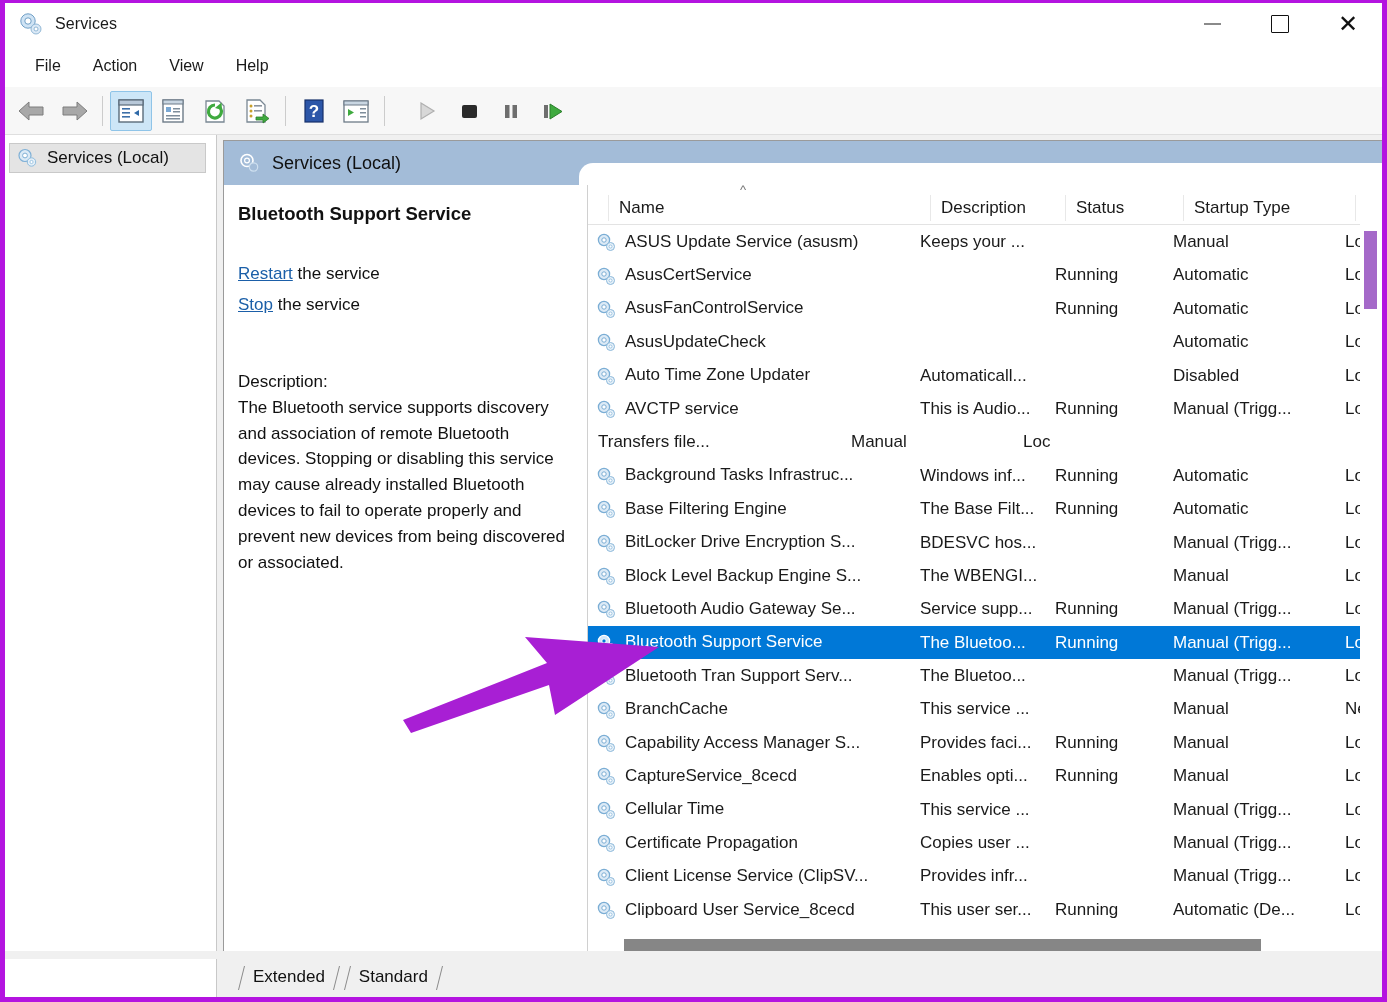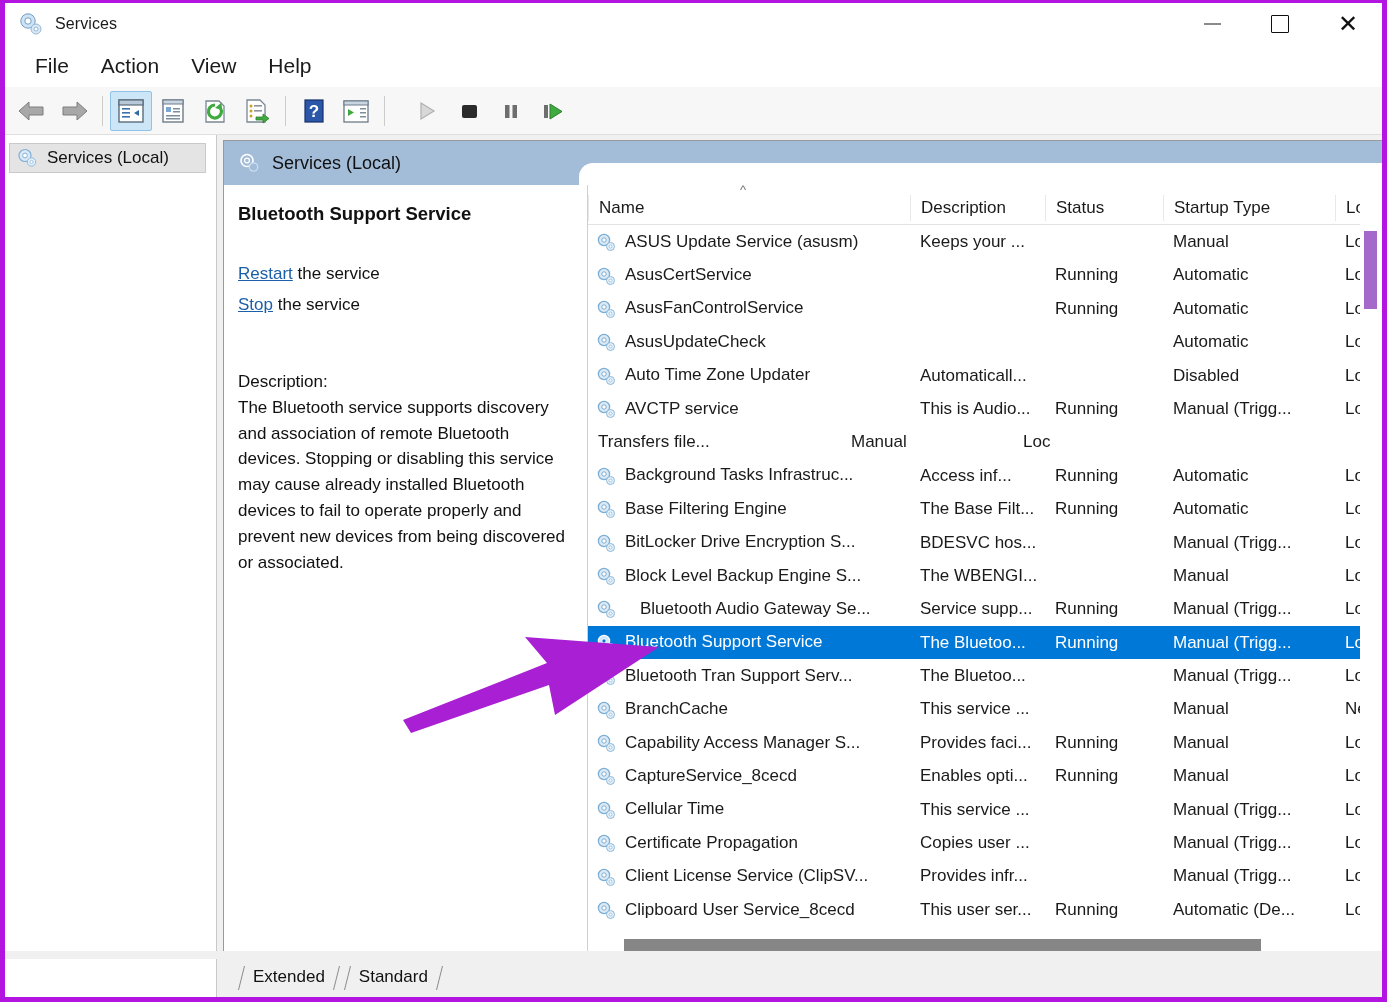--- a/index.html
+++ b/index.html
@@ -81,21 +81,21 @@
     position: absolute;
     left: 0; top: 42px; right: 0;
     height: 42px;
     background: #ffffff;
     display: flex;
     align-items: center;
     padding-left: 14px;
     box-sizing: border-box;
   }
   .menu-item {
-    font-size: 21px;
+    font-size: 16px;
     color: #1a1a1a;
     padding: 4px 16px;
     border-radius: 2px;
   }
 
   
   .toolbar {
     position: absolute;
     left: 0; top: 84px; right: 0;
     height: 48px;
@@ -282,21 +282,21 @@
     color: #1a1a1a;
     padding-left: 10px;
     box-sizing: border-box;
     border-left: 1px solid #e8e8e8;
     white-space: nowrap;
     overflow: hidden;
     height: 26px;
     line-height: 26px;
   }
   .col:first-child { border-left: none; }
-  .c-name   { width: 322px; flex:none; }
+  .c-name   { width: 322px; flex:none;margin-left:20px; }
   .c-desc   { width: 135px; flex:none; }
   .c-status { width: 118px; flex:none; }
   .c-start  { width: 172px; flex:none; }
   .c-logon  { width: 100px; flex:none; }
 
   .sort-mark {
     position: absolute;
     left: 152px;
     top: 0px;
     font-size: 13px;
@@ -727,21 +727,21 @@
                 <div class="row">
                   <div class="cell name" style="width: 322px; flex: 0 0 auto;">
                     <span class="gear-sm"><svg width="21" height="21" viewBox="0 0 21 21">
                         <circle cx="8" cy="8" r="5.6" fill="#dceaf6" stroke="#7aadd4" stroke-width="1.3"></circle>
                         <circle cx="8" cy="8" r="2.2" fill="#ffffff" stroke="#7aadd4" stroke-width="1"></circle>
                         <circle cx="14.5" cy="14.5" r="4" fill="#e6f1f9" stroke="#8cb8da" stroke-width="1"></circle>
                         <circle cx="14.5" cy="14.5" r="1.5" fill="#ffffff" stroke="#8cb8da" stroke-width="0.8"></circle>
                       </svg></span>
                     <span class="cell-name-text">Background Tasks Infrastruc...</span>
                   </div>
-                  <div class="cell" style="width: 135px; flex: 0 0 auto;">Access inf...</div>
+                  <div class="cell" style="width: 135px; flex: 0 0 auto;">Windows inf...</div>
                   <div class="cell" style="width: 118px; flex: 0 0 auto;">Running</div>
                   <div class="cell" style="width: 172px; flex: 0 0 auto;">Automatic</div>
                   <div class="cell" style="width: 100px; flex: 0 0 auto;">Loc</div>
                 </div>
                 <div class="row">
                   <div class="cell name" style="width: 322px; flex: 0 0 auto;">
                     <span class="gear-sm"><svg width="21" height="21" viewBox="0 0 21 21">
                         <circle cx="8" cy="8" r="5.6" fill="#dceaf6" stroke="#7aadd4" stroke-width="1.3"></circle>
                         <circle cx="8" cy="8" r="2.2" fill="#ffffff" stroke="#7aadd4" stroke-width="1"></circle>
                         <circle cx="14.5" cy="14.5" r="4" fill="#e6f1f9" stroke="#8cb8da" stroke-width="1"></circle>
@@ -778,21 +778,21 @@
                         <circle cx="14.5" cy="14.5" r="1.5" fill="#ffffff" stroke="#8cb8da" stroke-width="0.8"></circle>
                       </svg></span>
                     <span class="cell-name-text">Block Level Backup Engine S...</span>
                   </div>
                   <div class="cell" style="width: 135px; flex: 0 0 auto;">The WBENGI...</div>
                   <div class="cell" style="width: 118px; flex: 0 0 auto;"></div>
                   <div class="cell" style="width: 172px; flex: 0 0 auto;">Manual</div>
                   <div class="cell" style="width: 100px; flex: 0 0 auto;">Loc</div>
                 </div>
                 <div class="row">
-                  <div class="cell name" style="width: 322px; flex: 0 0 auto; gap: 15px;">
+                  <div class="cell name" style="width: 322px; flex: 0 0 auto;">
                     <span class="gear-sm"><svg width="21" height="21" viewBox="0 0 21 21">
                         <circle cx="8" cy="8" r="5.6" fill="#dceaf6" stroke="#7aadd4" stroke-width="1.3"></circle>
                         <circle cx="8" cy="8" r="2.2" fill="#ffffff" stroke="#7aadd4" stroke-width="1"></circle>
                         <circle cx="14.5" cy="14.5" r="4" fill="#e6f1f9" stroke="#8cb8da" stroke-width="1"></circle>
                         <circle cx="14.5" cy="14.5" r="1.5" fill="#ffffff" stroke="#8cb8da" stroke-width="0.8"></circle>
                       </svg></span>
                     <span class="cell-name-text">Bluetooth Audio Gateway Se...</span>
                   </div>
                   <div class="cell" style="width: 135px; flex: 0 0 auto;">Service supp...</div>
                   <div class="cell" style="width: 118px; flex: 0 0 auto;">Running</div>

